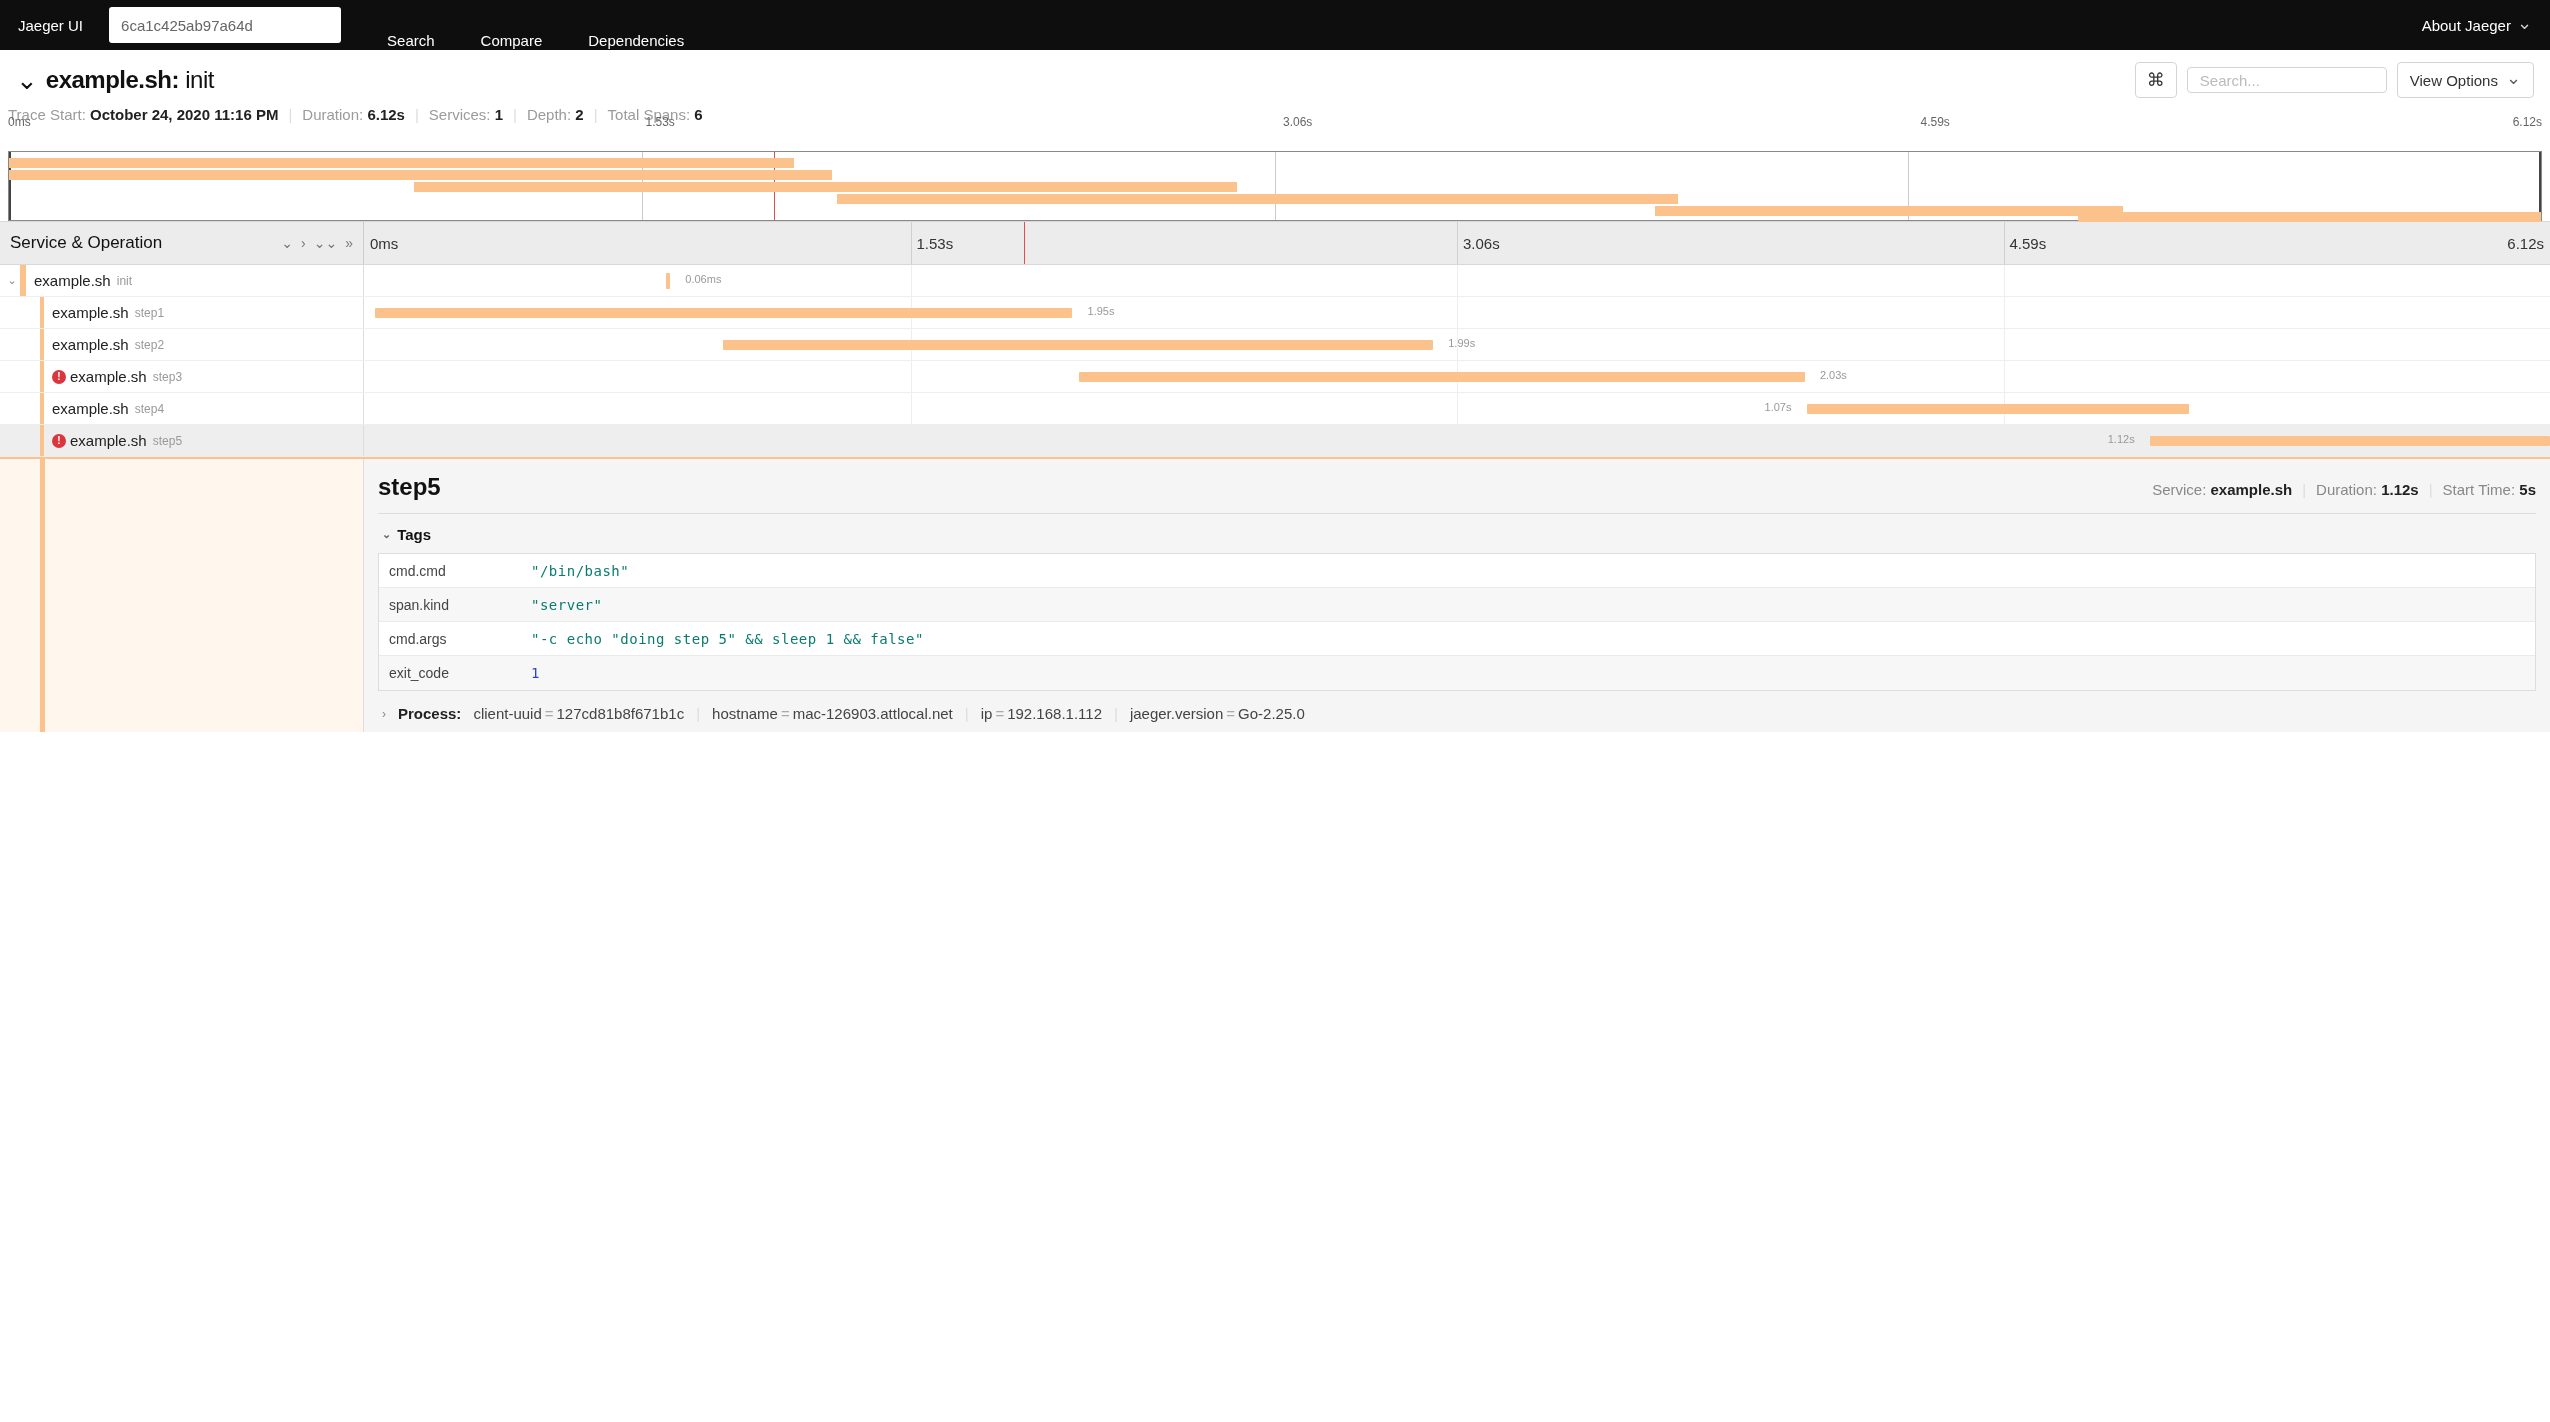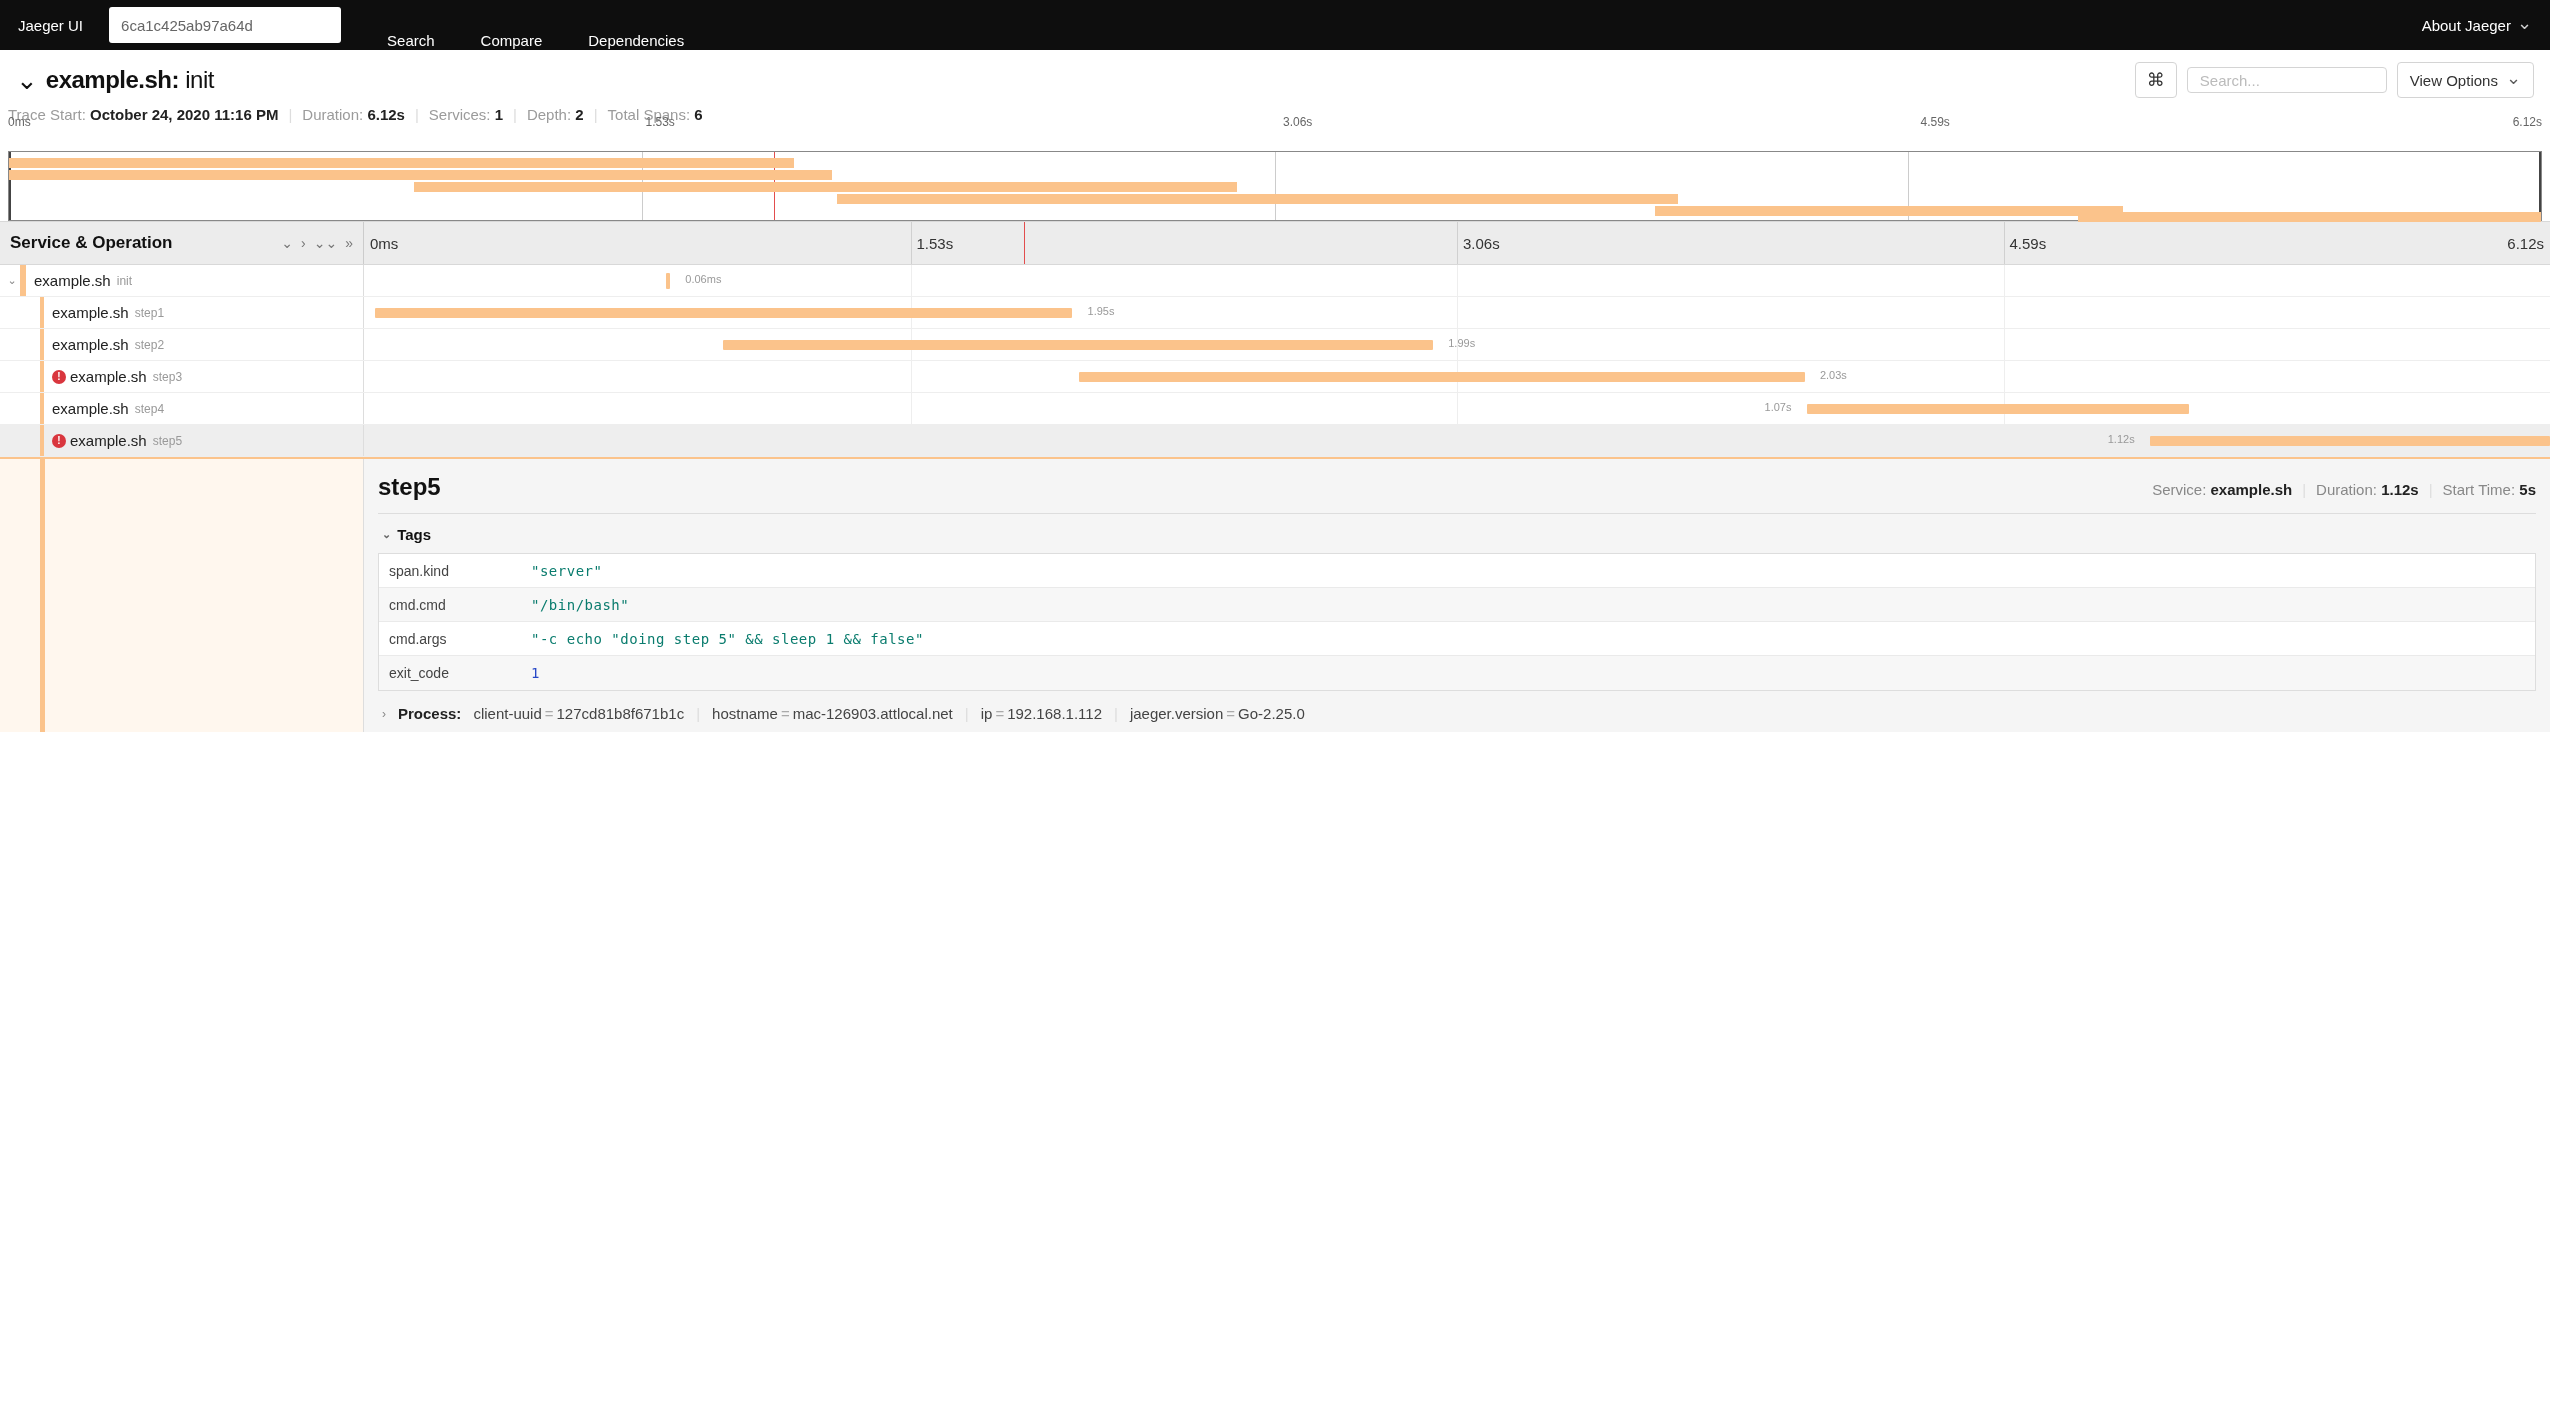--- a/index.html
+++ b/index.html
@@ -36,21 +36,21 @@
 .mm-ticks { position: absolute; top: -18px; left: 0; right: 0; height: 16px; font-size: 12px; color: #666; }
 .mm-tick { position: absolute; top: 0; }
 .mm-grid { position: absolute; top: 0; bottom: 0; width: 1px; background: #ccc; }
 .mm-bar { position: absolute; height: 10px; background: #fbc38b; }
 .mm-redline { position: absolute; top: 0; bottom: 0; width: 1px; background: #e24d4d; }
 .mm-handle { position: absolute; top: 0; bottom: 0; width: 2px; background: #444; }
 
 
 .col-header { display: flex; border-top: 1px solid #d8d8d8; border-bottom: 1px solid #d8d8d8; background: #ececec; height: 44px; }
 .ch-left { width: 364px; display: flex; align-items: center; padding: 0 10px; border-right: 1px solid #ccc; }
-.ch-left-title { font-size: 17px; font-weight: 700; }
+.ch-left-title { font-size: 17px; font-weight: 400; }
 .ch-icons { margin-left: auto; display: flex; gap: 8px; color: #777; font-size: 14px; }
 .ch-right { flex: 1; position: relative; }
 .ch-tick { position: absolute; top: 0; bottom: 0; display: flex; align-items: center; font-size: 15px; color: #333; }
 .ch-grid { position: absolute; top: 0; bottom: 0; width: 1px; background: #d0d0d0; }
 .ch-redline { position: absolute; top: 0; bottom: 0; width: 1px; background: #e24d4d; }
 
 
 .rows { }
 .row { display: flex; height: 32px; border-bottom: 1px solid #eee; }
 .row.selected { background: #eee; }
@@ -307,26 +307,26 @@
         <span class="sep">|</span>
         <span><span>Start Time:</span> <b>5s</b></span>
       </div>
     </div>
     <div class="section-head">
       <span class="section-chev">⌄</span>
       <span>Tags</span>
     </div>
     <div class="tag-table" id="tag-table">
         <div class="tag-row">
+          <div class="tag-key">cmd.cmd</div>
+          <div class="tag-val str">"/bin/bash"</div>
+        </div>
+        <div class="tag-row">
           <div class="tag-key">span.kind</div>
           <div class="tag-val str">"server"</div>
-        </div>
-        <div class="tag-row">
-          <div class="tag-key">cmd.cmd</div>
-          <div class="tag-val str">"/bin/bash"</div>
         </div>
         <div class="tag-row">
           <div class="tag-key">cmd.args</div>
           <div class="tag-val str">"-c echo "doing step 5" &amp;&amp; sleep 1 &amp;&amp; false"</div>
         </div>
         <div class="tag-row">
           <div class="tag-key">exit_code</div>
           <div class="tag-val num">1</div>
         </div>
       </div>

